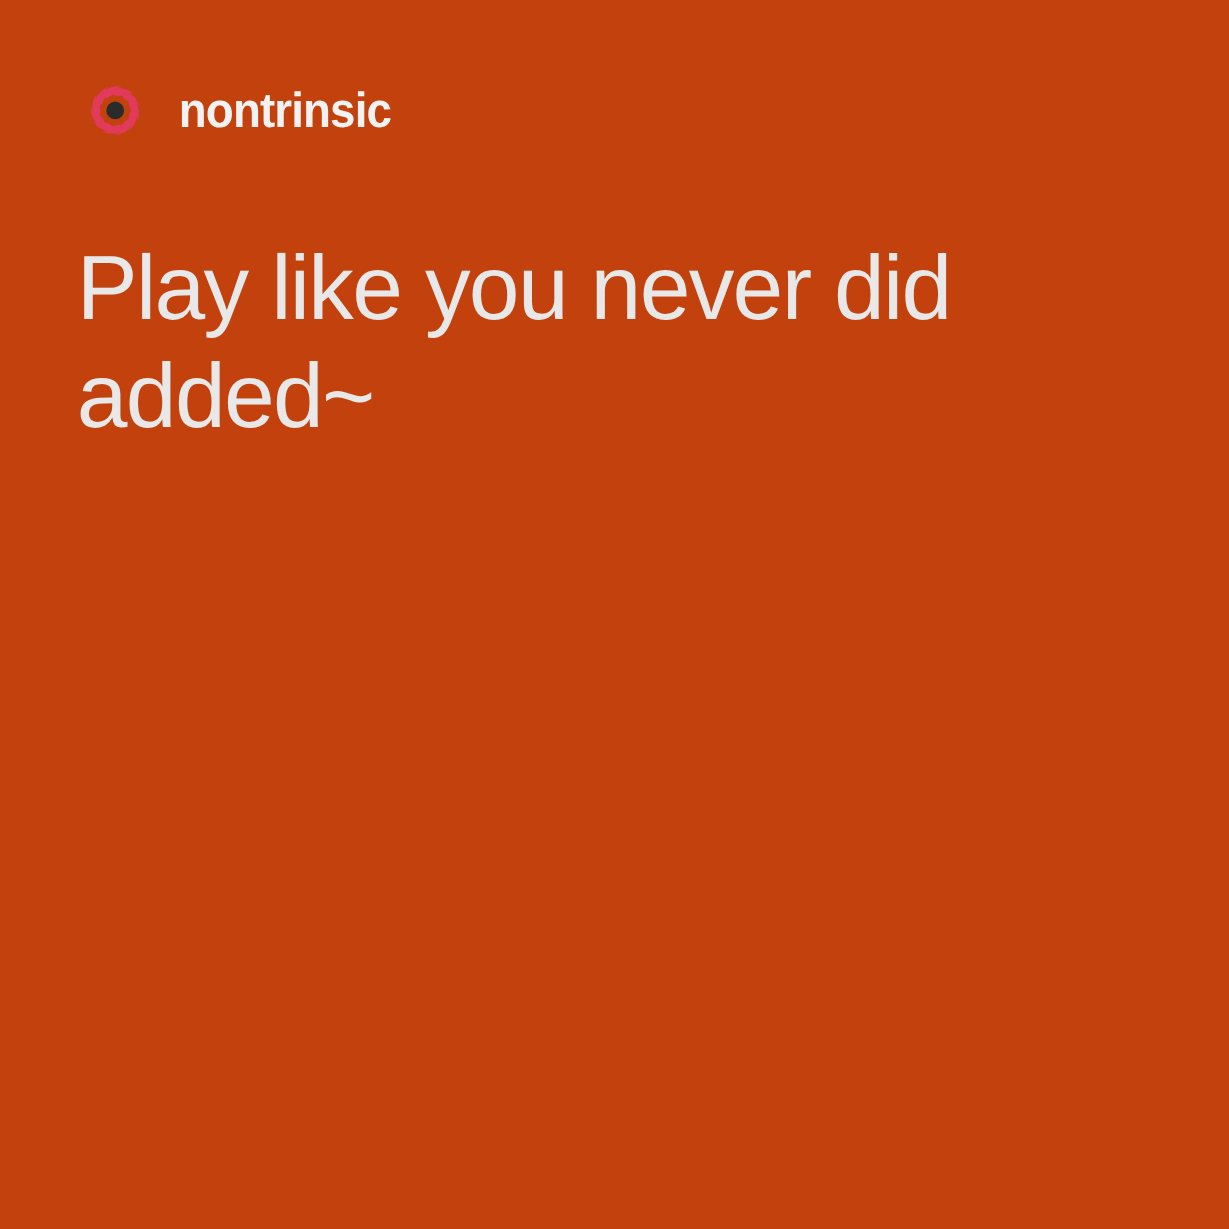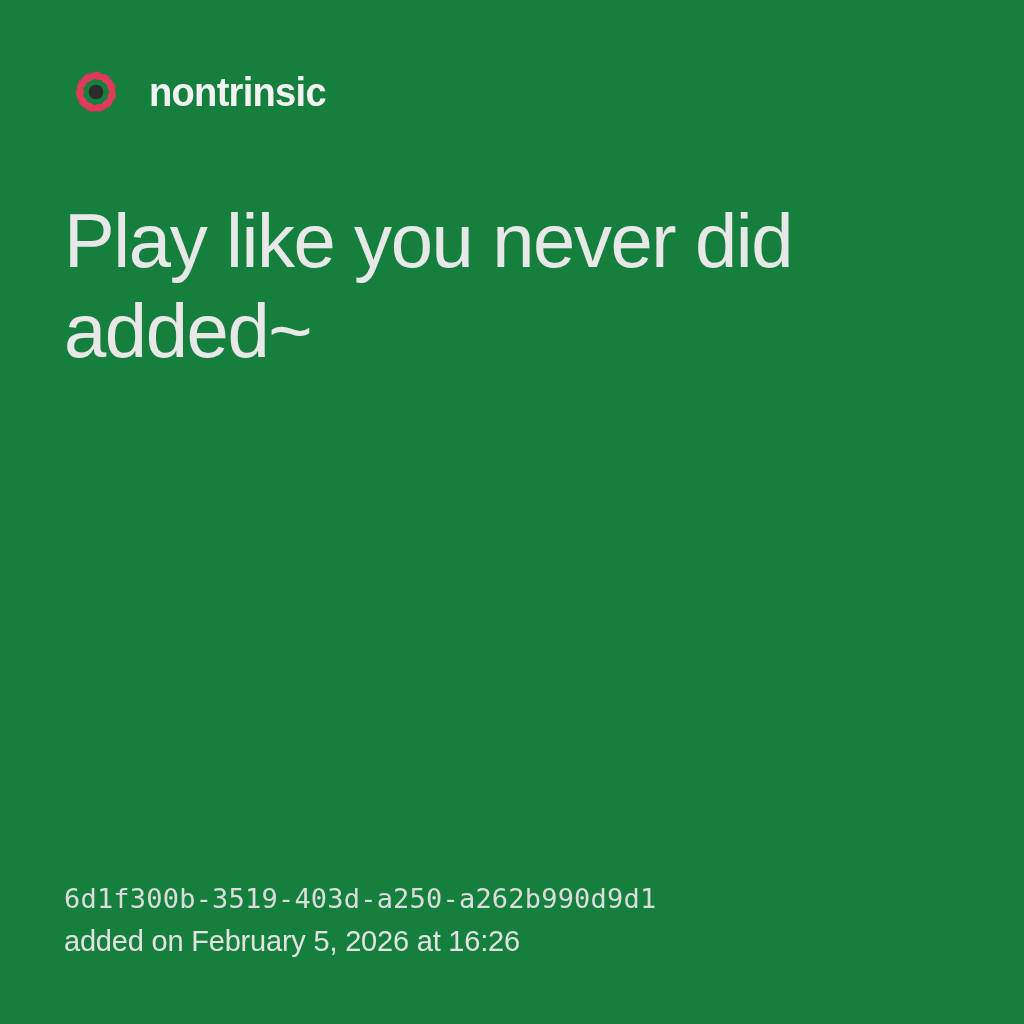--- a/index.html
+++ b/index.html
@@ -12,21 +12,21 @@
     height: 1024px;
     background: #2b2b2b;
     font-family: "Liberation Sans", sans-serif;
     overflow: hidden;
   }
 
   .card {
     position: relative;
     width: 1024px;
     height: 1024px;
-    background: #15803d;
+    background: #c2410c;
     box-sizing: border-box;
   }
 
   
   .brand {
     position: absolute;
     left: 64px;
     top: 58px;
     display: flex;
     align-items: center;
@@ -138,18 +138,14 @@
           <path d="M50 22 C66 22 79 32 82 46 C76 36 64 30 52 31 C48 31 46 27 47 24 C47.5 22.8 48.6 22 50 22 Z"></path>
         </g>
       </g>
       <circle cx="50" cy="50" r="11.5" fill="#2b2b2b"></circle>
     </svg>
     <span class="brand-name">nontrinsic</span>
   </div>
 
   <h1 class="headline">Play like you never did added~</h1>
 
-  <div class="meta">
-    <div class="meta-id">6d1f300b-3519-403d-a250-a262b990d9d1</div>
-    <div class="meta-added">added on February 5, 2026 at 16:26</div>
-  </div>
 
 </div>
 
 </body></html>

